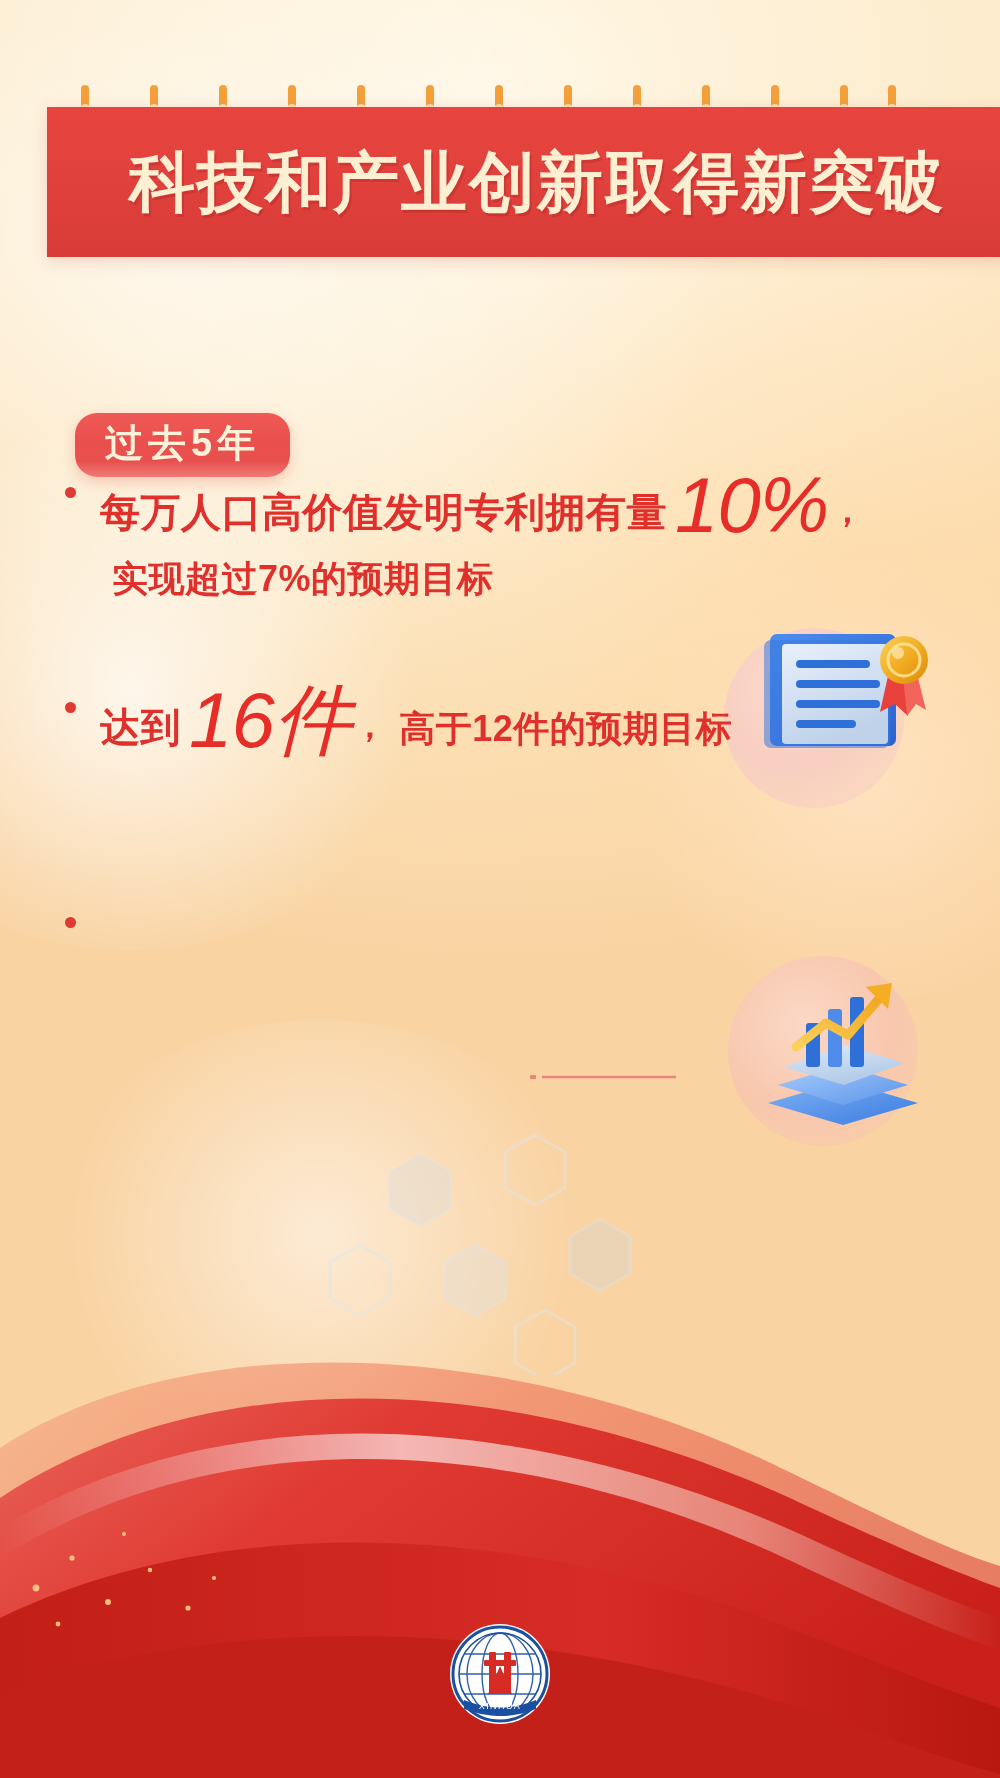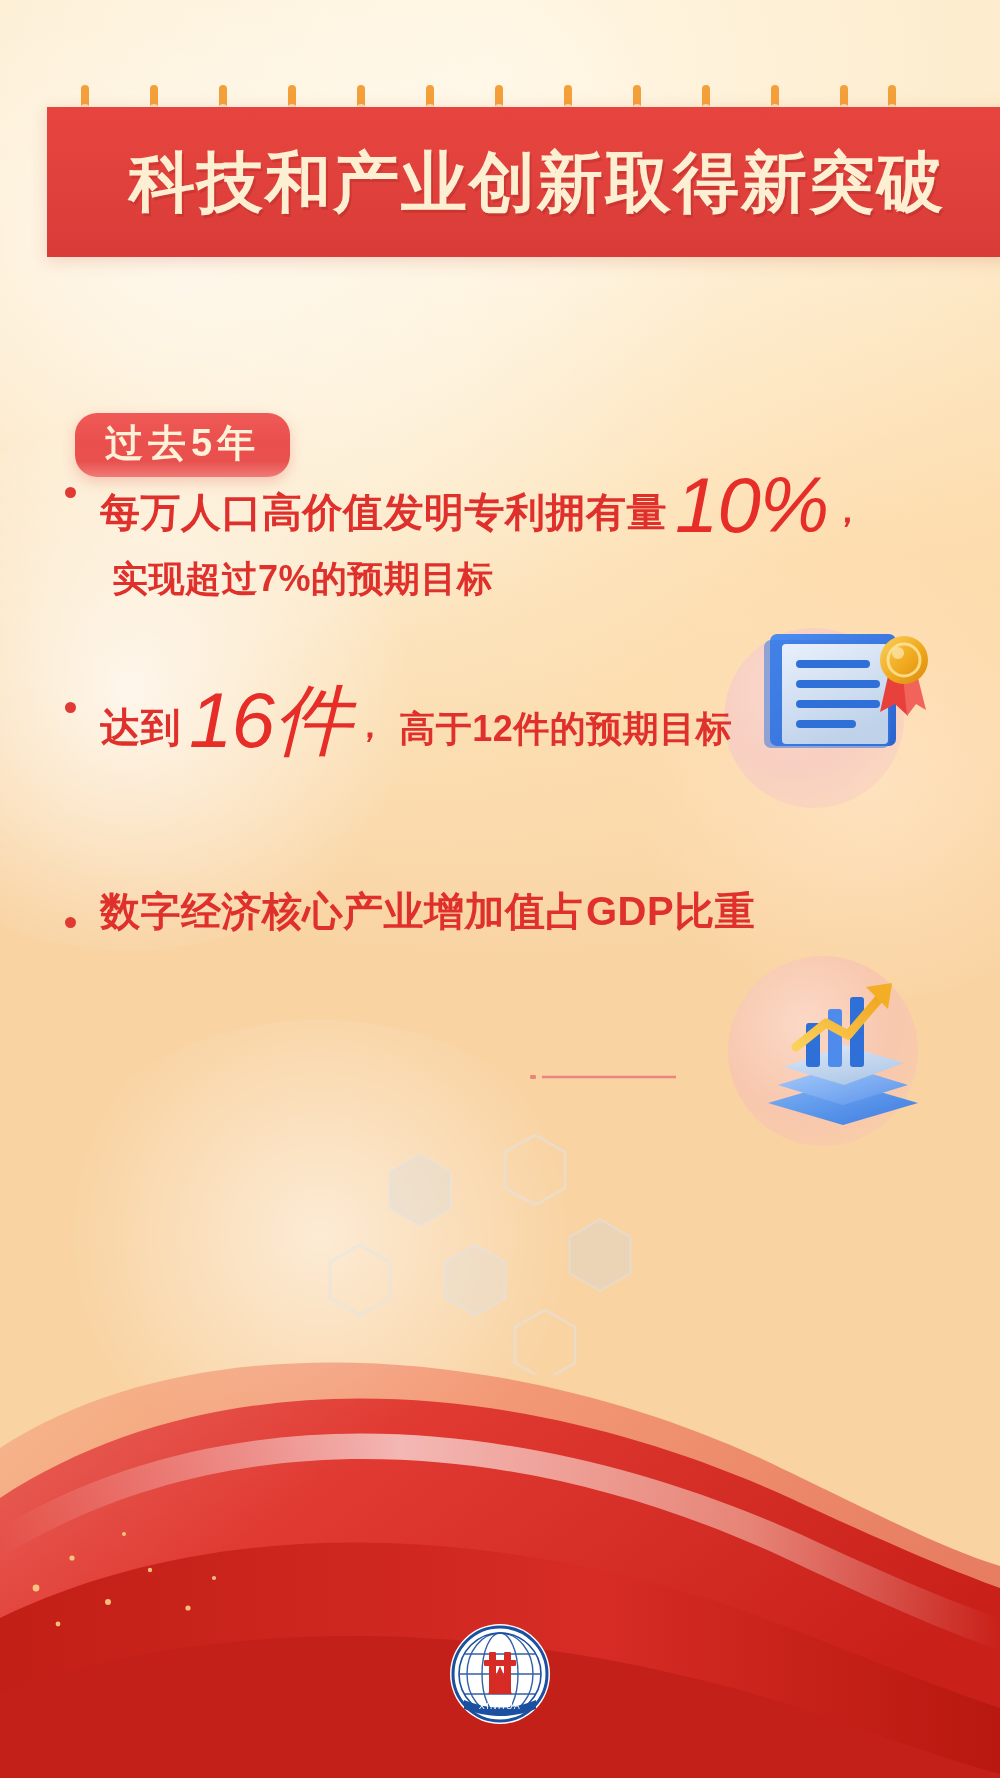--- a/index.html
+++ b/index.html
@@ -251,21 +251,20 @@
 
     <div class="bullet b2">
       <span class="bullet-dot"></span>
       <div class="line t-main">
         <span>达到</span><span class="big">16件</span><span class="comma">，</span><span class="t-sub">高于12件的预期目标</span>
       </div>
     </div>
 
     <div class="bullet b3">
       <span class="bullet-dot"></span>
-      <div class="line t-main">数字经济核心产业增加值占GDP比重</div>
     </div>
 
   </div>
 
   <svg class="dash-line" viewBox="0 0 146 4">
     <circle cx="3" cy="2" r="3" fill="#e8857f"></circle>
     <line x1="12" y1="2" x2="146" y2="2" stroke="#e8857f" stroke-width="2.6"></line>
   </svg>
 
   <svg class="ill-cert" viewBox="0 0 182 132">

